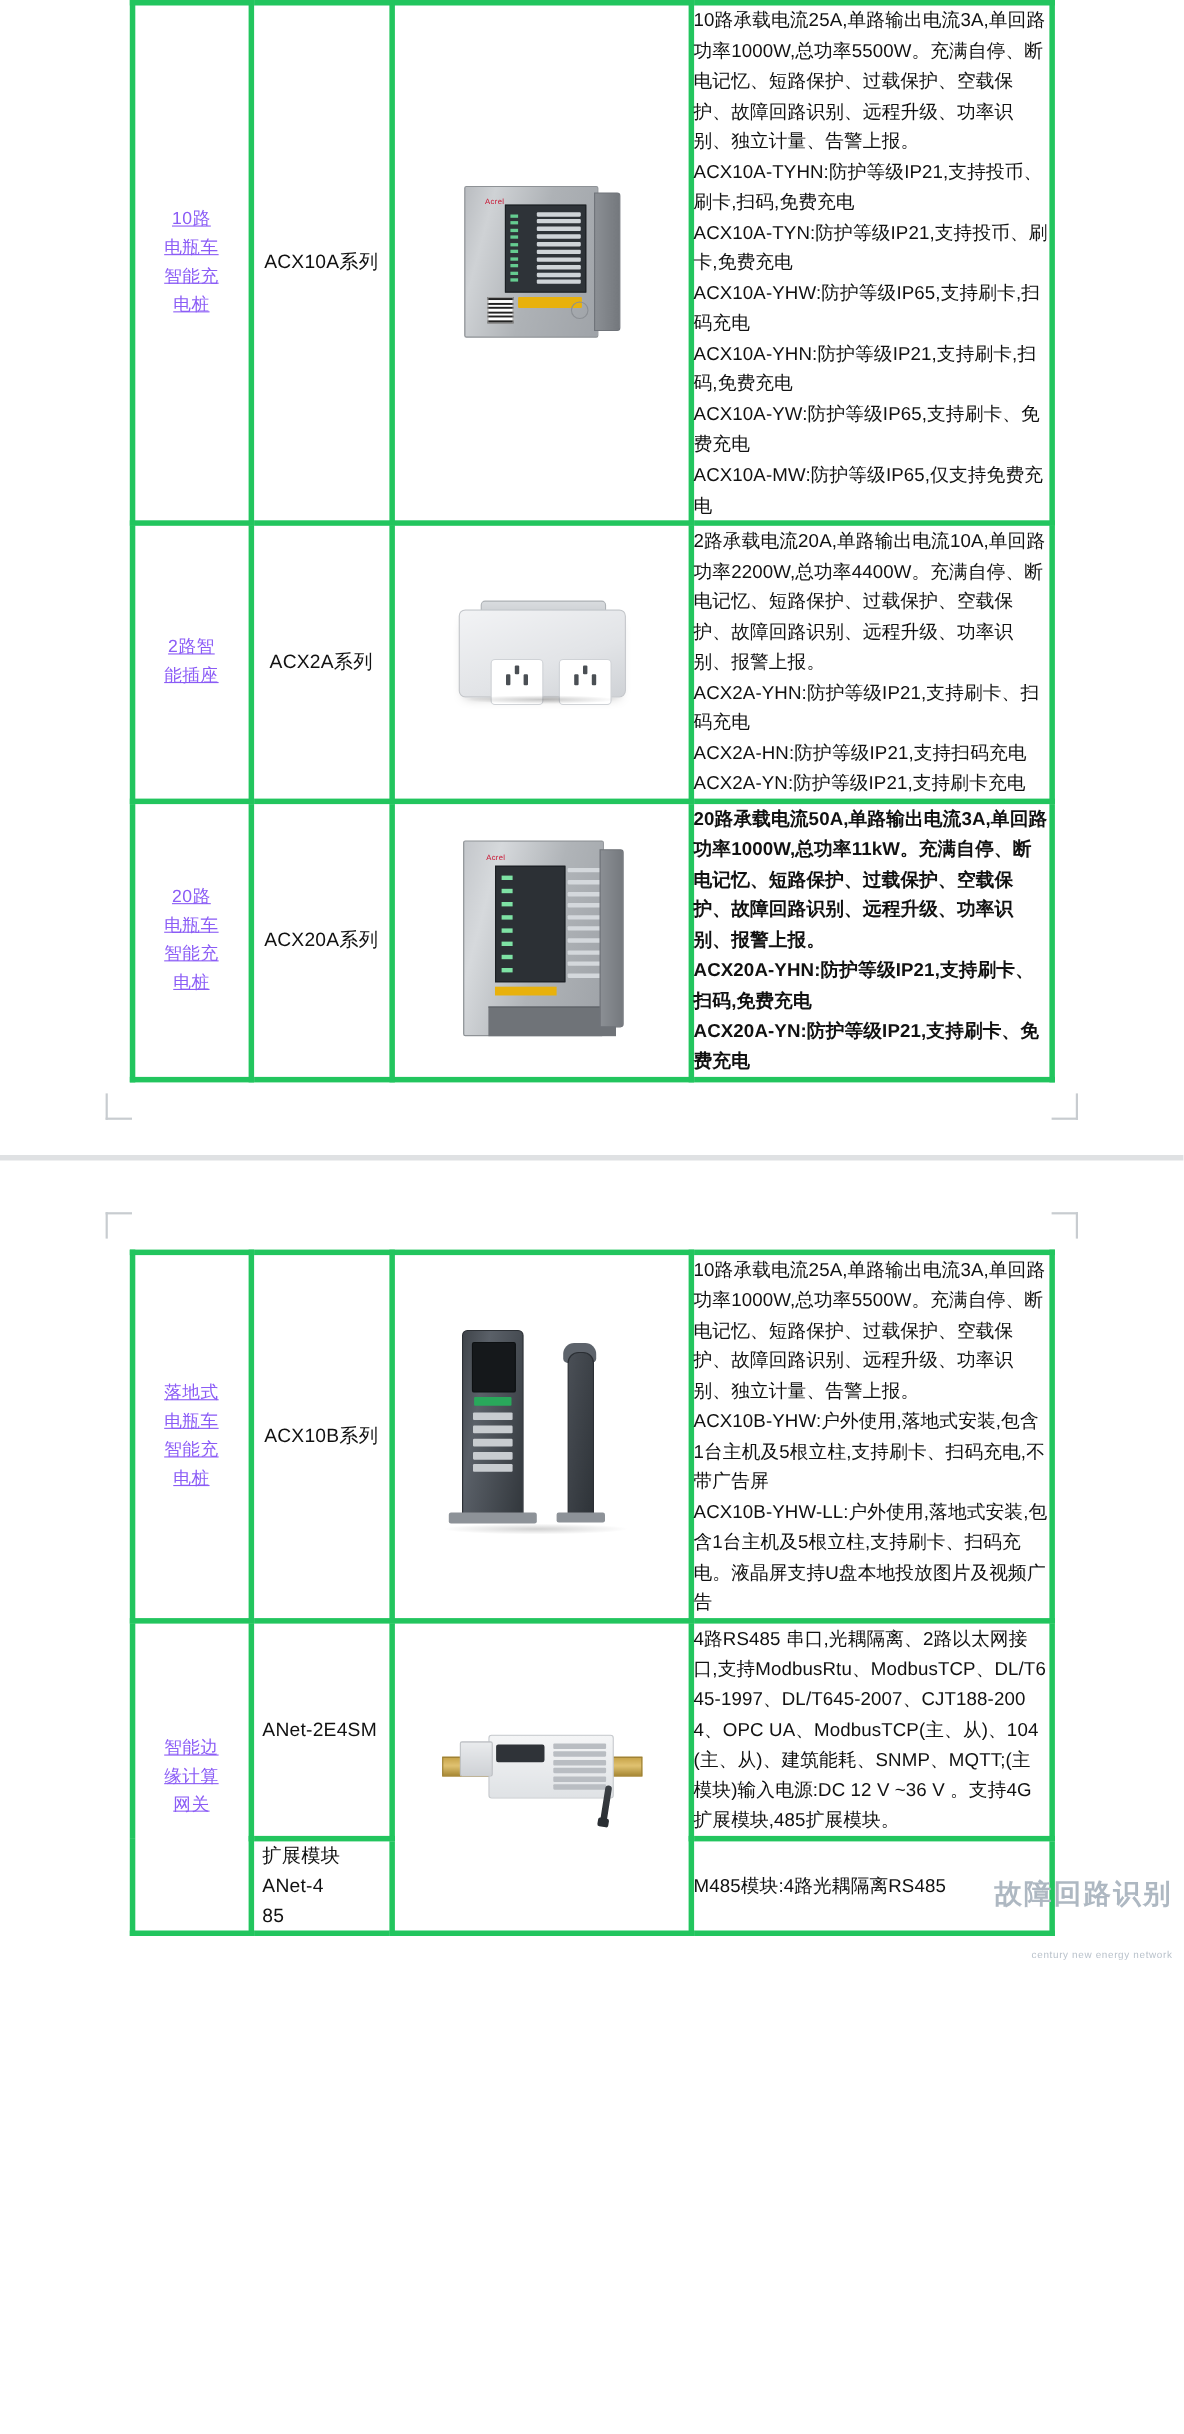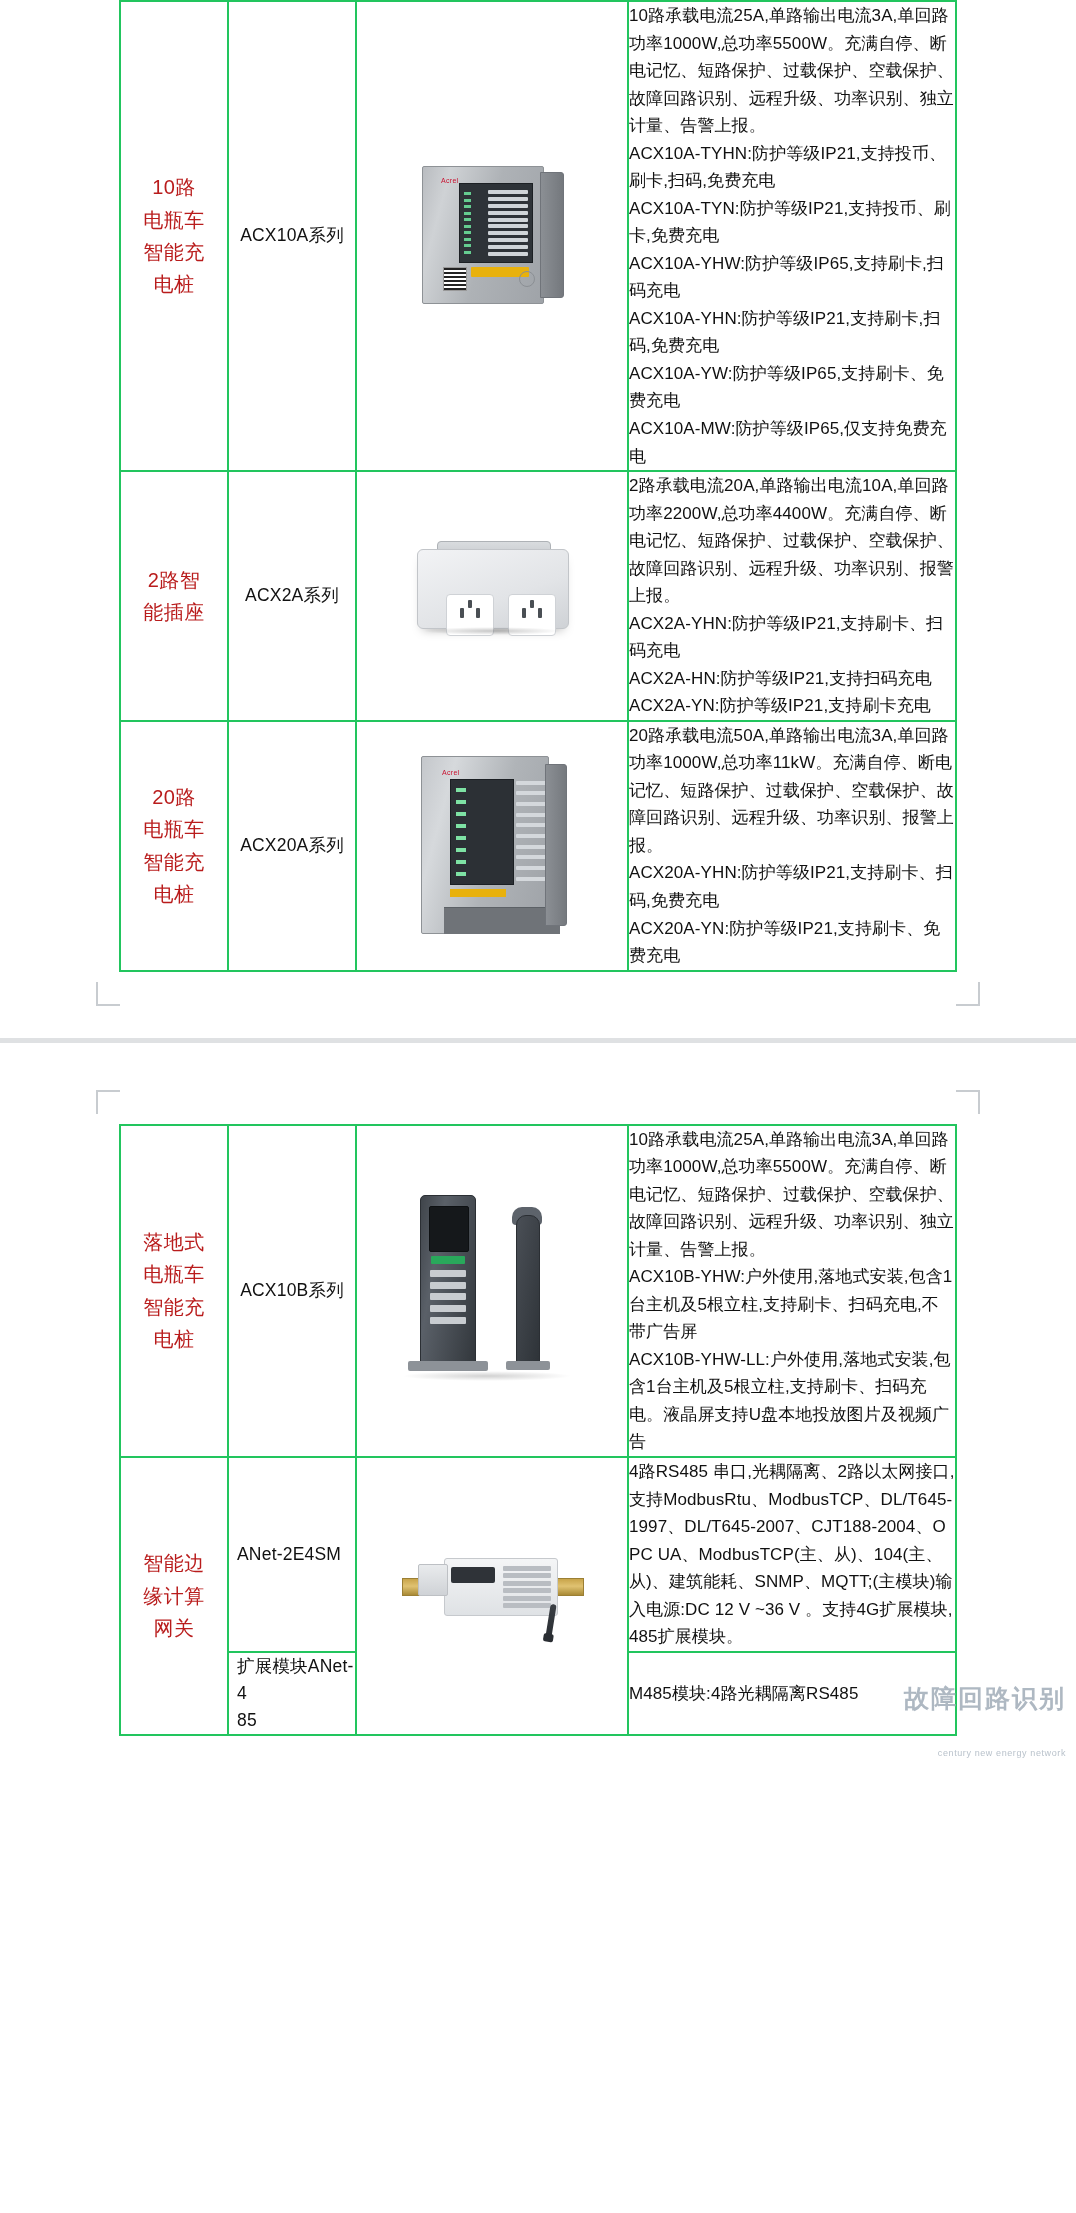--- a/index.html
+++ b/index.html
@@ -44,36 +44,37 @@
   .crop.bl { border-left: 2px solid #c8ccd0; border-bottom: 2px solid #c8ccd0; }
   .crop.br { border-right: 2px solid #c8ccd0; border-bottom: 2px solid #c8ccd0; }
 
   table.spec {
     width: 836px;
     margin: 0 auto;
     border-collapse: collapse;
     table-layout: fixed;
   }
   table.spec td {
-    border: 2px solid #22c55e;
+    border: 5px solid #22c55e;
     vertical-align: middle;
     padding: 0;
   }
   .col-name { width: 108px; }
   .col-model { width: 128px; }
   .col-img  { width: 272px; }
   .col-desc { width: 328px; }
 
   .cell-name {
     text-align: center;
-    font-size: 20px;
+    font-size: 16px;
     line-height: 1.62;
     letter-spacing: 0.5px;
     padding: 8px 10px;
-    color: #b91c1c;
+    color: #8b5cf6;
+    text-decoration: underline;
   }
   .cell-model {
     text-align: center;
     font-size: 17.5px;
     line-height: 1.55;
     padding: 8px 6px;
     color: #111;
     letter-spacing: 0.2px;
   }
   .cell-model.left {
@@ -449,21 +450,21 @@
                   <i></i>
                   <i></i>
                 </div>
               <div class="yellow"></div>
               <div class="base"></div>
             </div>
             <div class="side"></div>
           </div>
         </td>
         <td class="cell-desc">
-          <div style="white-space:pre-line;">20路承载电流50A,单路输出电流3A,单回路功率1000W,总功率11kW。充满自停、断电记忆、短路保护、过载保护、空载保护、故障回路识别、远程升级、功率识别、报警上报。
+          <div style="white-space:pre-line;font-weight:bold;">20路承载电流50A,单路输出电流3A,单回路功率1000W,总功率11kW。充满自停、断电记忆、短路保护、过载保护、空载保护、故障回路识别、远程升级、功率识别、报警上报。
 ACX20A-YHN:防护等级IP21,支持刷卡、扫码,免费充电
 ACX20A-YN:防护等级IP21,支持刷卡、免费充电</div>
         </td>
       </tr>
     </tbody>
   </table>
 
   <div style="height:52px; position:relative;">
     <span class="crop bl" style="left:96px; top:10px;"></span>
     <span class="crop br" style="right:96px; top:10px;"></span>

